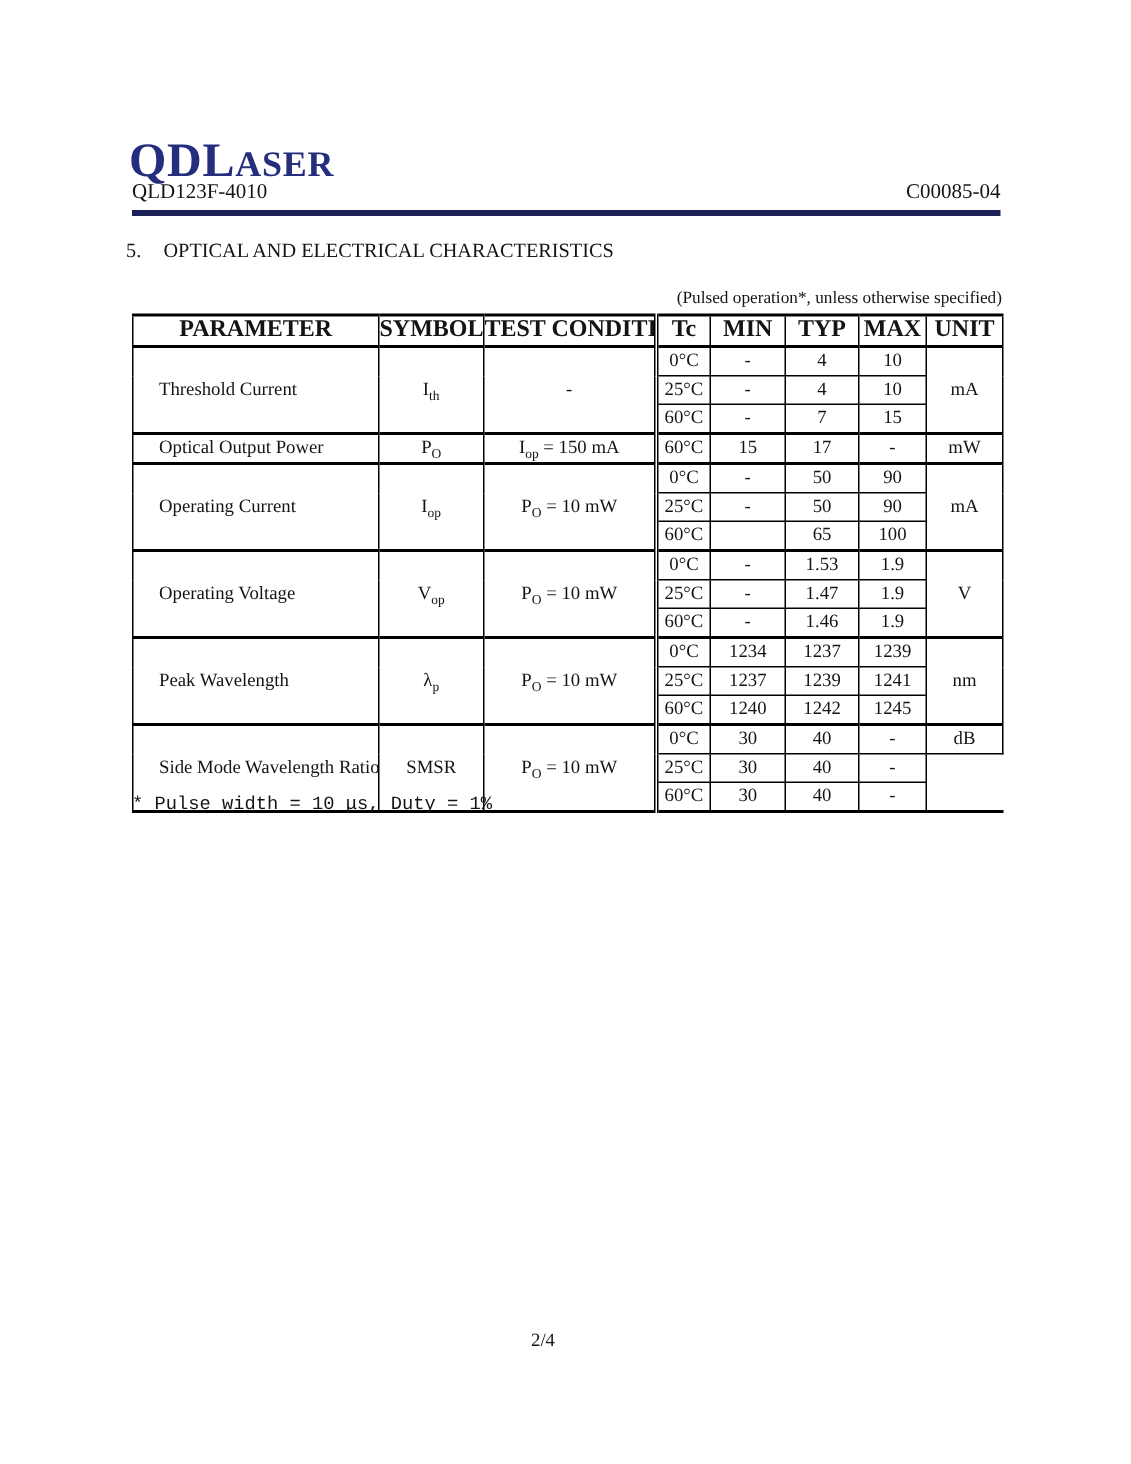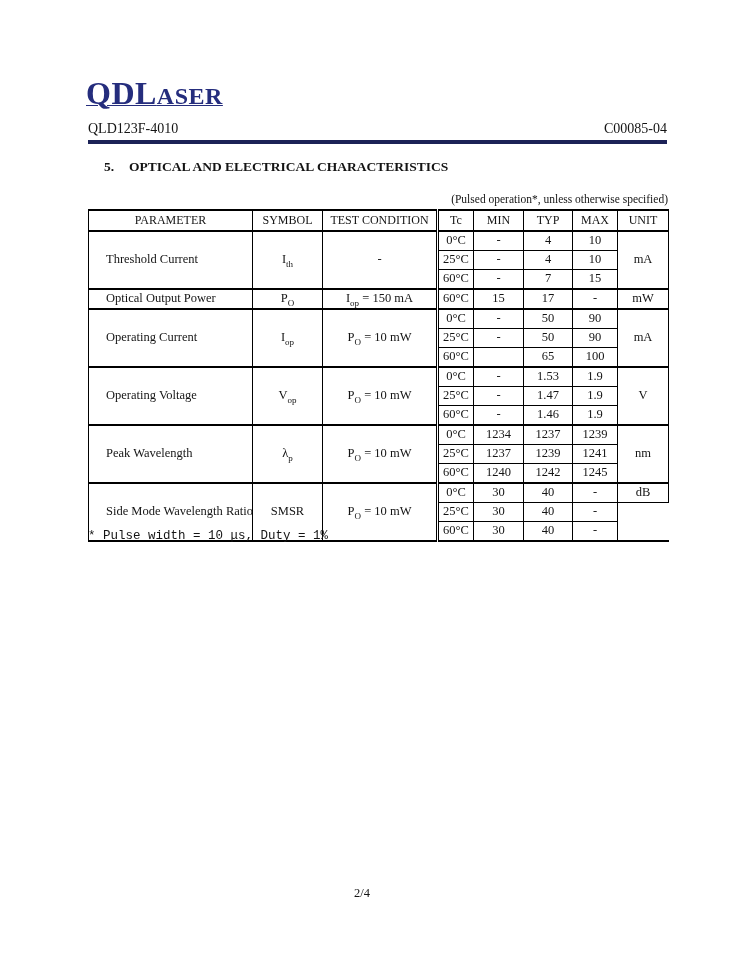--- a/index.html
+++ b/index.html
@@ -7,50 +7,50 @@
     width: 754px; height: 976px;
     background: #ffffff;
     position: relative;
     font-family: "Liberation Serif", "DejaVu Serif", serif;
     color: #141414;
     overflow: hidden;
   }
   .abs { position: absolute; }
 
   
-  .logo { left: 86px; top: 75px; font-weight: bold; color: #252d7d; white-space: nowrap; text-decoration: underline; }
+  .logo { left: 86px; top: 88px; font-weight: bold; color: #252d7d; white-space: nowrap; }
   .logo-big   { font-size: 32px; letter-spacing: 0.5px; }
   .logo-small { font-size: 24px; letter-spacing: 0.5px; }
 
   .doc-line { left: 88px; top: 121px; width: 579px; display: flex; justify-content: space-between; font-size: 14px; line-height: 15px; }
   .hrule { left: 88px; top: 140px; width: 579px; height: 4px; background: #1c2257; }
 
   
-  .sec-title { left: 104px; top: 159px; font-weight: bold; font-size: 13.5px; white-space: nowrap; }
+  .sec-title { left: 84px; top: 159px; font-weight: normal; font-size: 13.5px; white-space: nowrap; }
   .sec-title .num { display: inline-block; width: 25px; }
 
   
   .table-note { left: 88px; top: 193px; width: 580px; text-align: right; font-size: 11.5px; }
 
   
   table.chars {
     position: absolute; left: 88px; top: 209px;
     border-collapse: collapse; table-layout: fixed;
     width: 580px;
     font-size: 12.5px;
     border-top: 2px solid #000; border-bottom: 2px solid #000;
   }
   table.chars th, table.chars td {
     border: 1px solid #000;
     text-align: center; vertical-align: middle;
     padding: 0; height: 18px; line-height: 1.05;
     overflow: hidden; white-space: nowrap;
   }
   table.chars th {
-    font-weight: normal; font-size: 12px; height: 19px;
+    font-weight: bold; font-size: 16px; height: 19px;
     border-top: 2px solid #000; border-bottom: 2px solid #000;
   }
   table.chars td.param { text-align: left; padding-left: 17px; }
   tr.gt > th, tr.gt > td { border-top: 2px solid #000; }
   .dl { border-left: 3px double #000 !important; }
   sub { font-size: 9px; line-height: 0; }
 
   
   .footnote { left: 88px; top: 529px; font-size: 12.5px; font-family: Liberation Mono, monospace; }
 

